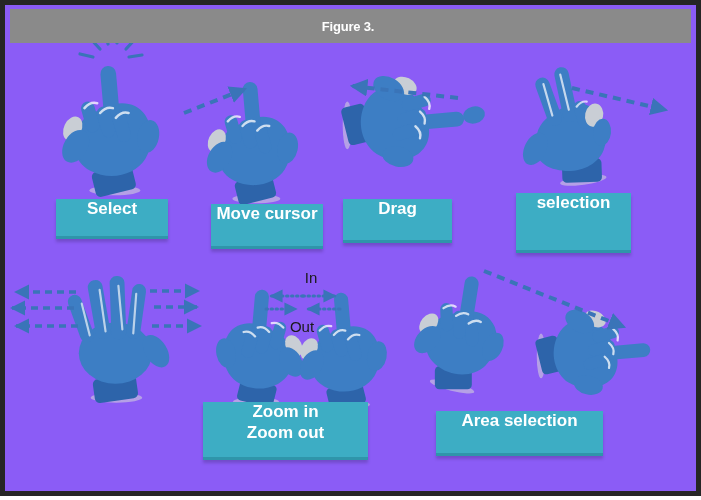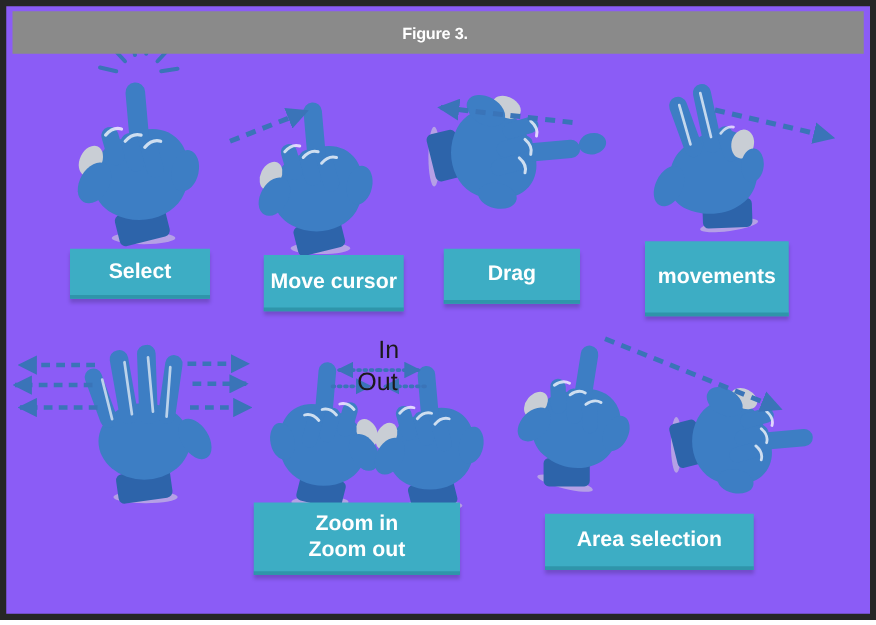--- a/index.html
+++ b/index.html
@@ -10,23 +10,23 @@
   .header{position:absolute;left:10px;right:10px;top:9px;height:34px;
           background:var(--header-gray,#8a8a8a);color:var(--header-text,#fff);
           display:flex;align-items:center;justify-content:center;
           font-size:13px;letter-spacing:-0.2px;white-space:nowrap;z-index:5;}
   .header .fig-label{font-weight:700;margin-right:5px;}
   .overlay{position:absolute;left:0;top:0;z-index:2;}
   .glabel{position:absolute;background:var(--label-teal,#3dadc4);
           border-bottom:3px solid var(--label-teal-dark,#2f95aa);
           box-shadow:0 3px 3px rgba(0,0,0,0.18);
           color:#fff;font-weight:700;font-size:17px;line-height:1.22;
-          display:flex;flex-direction:column;align-items:center;justify-content:center;
+          display:flex;flex-direction:column;align-items:center;
           text-align:center;box-sizing:border-box;z-index:6;}
-  .annot{position:absolute;color:var(--annotation-text,#1a1a1a);font-size:20px;
+  .annot{position:absolute;color:var(--annotation-text,#1a1a1a);font-size:15px;
          text-align:center;z-index:6;}
 </style>
 </head>
 <body>
 
 <div class="page">
 
   <div class="header">
     <span class="fig-label">Figure 3.</span>
   </div>
@@ -119,35 +119,35 @@
   </svg>
 
   <div class="glabel" style="left:56px;top:199px;width:112px;height:40px">
     <span>Select</span>
   </div>
 
   <div class="glabel" style="left:211px;top:204px;width:112px;height:45px">
     <span>Move cursor</span>
   </div>
 
-  <div class="glabel" style="left:355px;top:199px;width:109px;height:44px">
+  <div class="glabel" style="left:343px;top:199px;width:109px;height:44px">
     <span>Drag</span>
   </div>
 
   <div class="glabel" style="left:516px;top:193px;width:115px;height:60px">
-    <span>movements</span>
+    <span>selection</span>
   </div>
 
 
   <div class="glabel" style="left:203px;top:402px;width:165px;height:58px">
     <span>Zoom in</span>
     <span>Zoom out</span>
   </div>
 
   <div class="glabel" style="left:436px;top:411px;width:167px;height:45px">
     <span>Area selection</span>
   </div>
 
   <div class="annot" style="left:294px;top:269px;width:34px">In</div>
-  <div class="annot" style="left:281px;top:295px;width:42px">Out</div>
+  <div class="annot" style="left:281px;top:318px;width:42px">Out</div>
 
   <div class="frame"></div>
 </div>
 
 </body></html>

